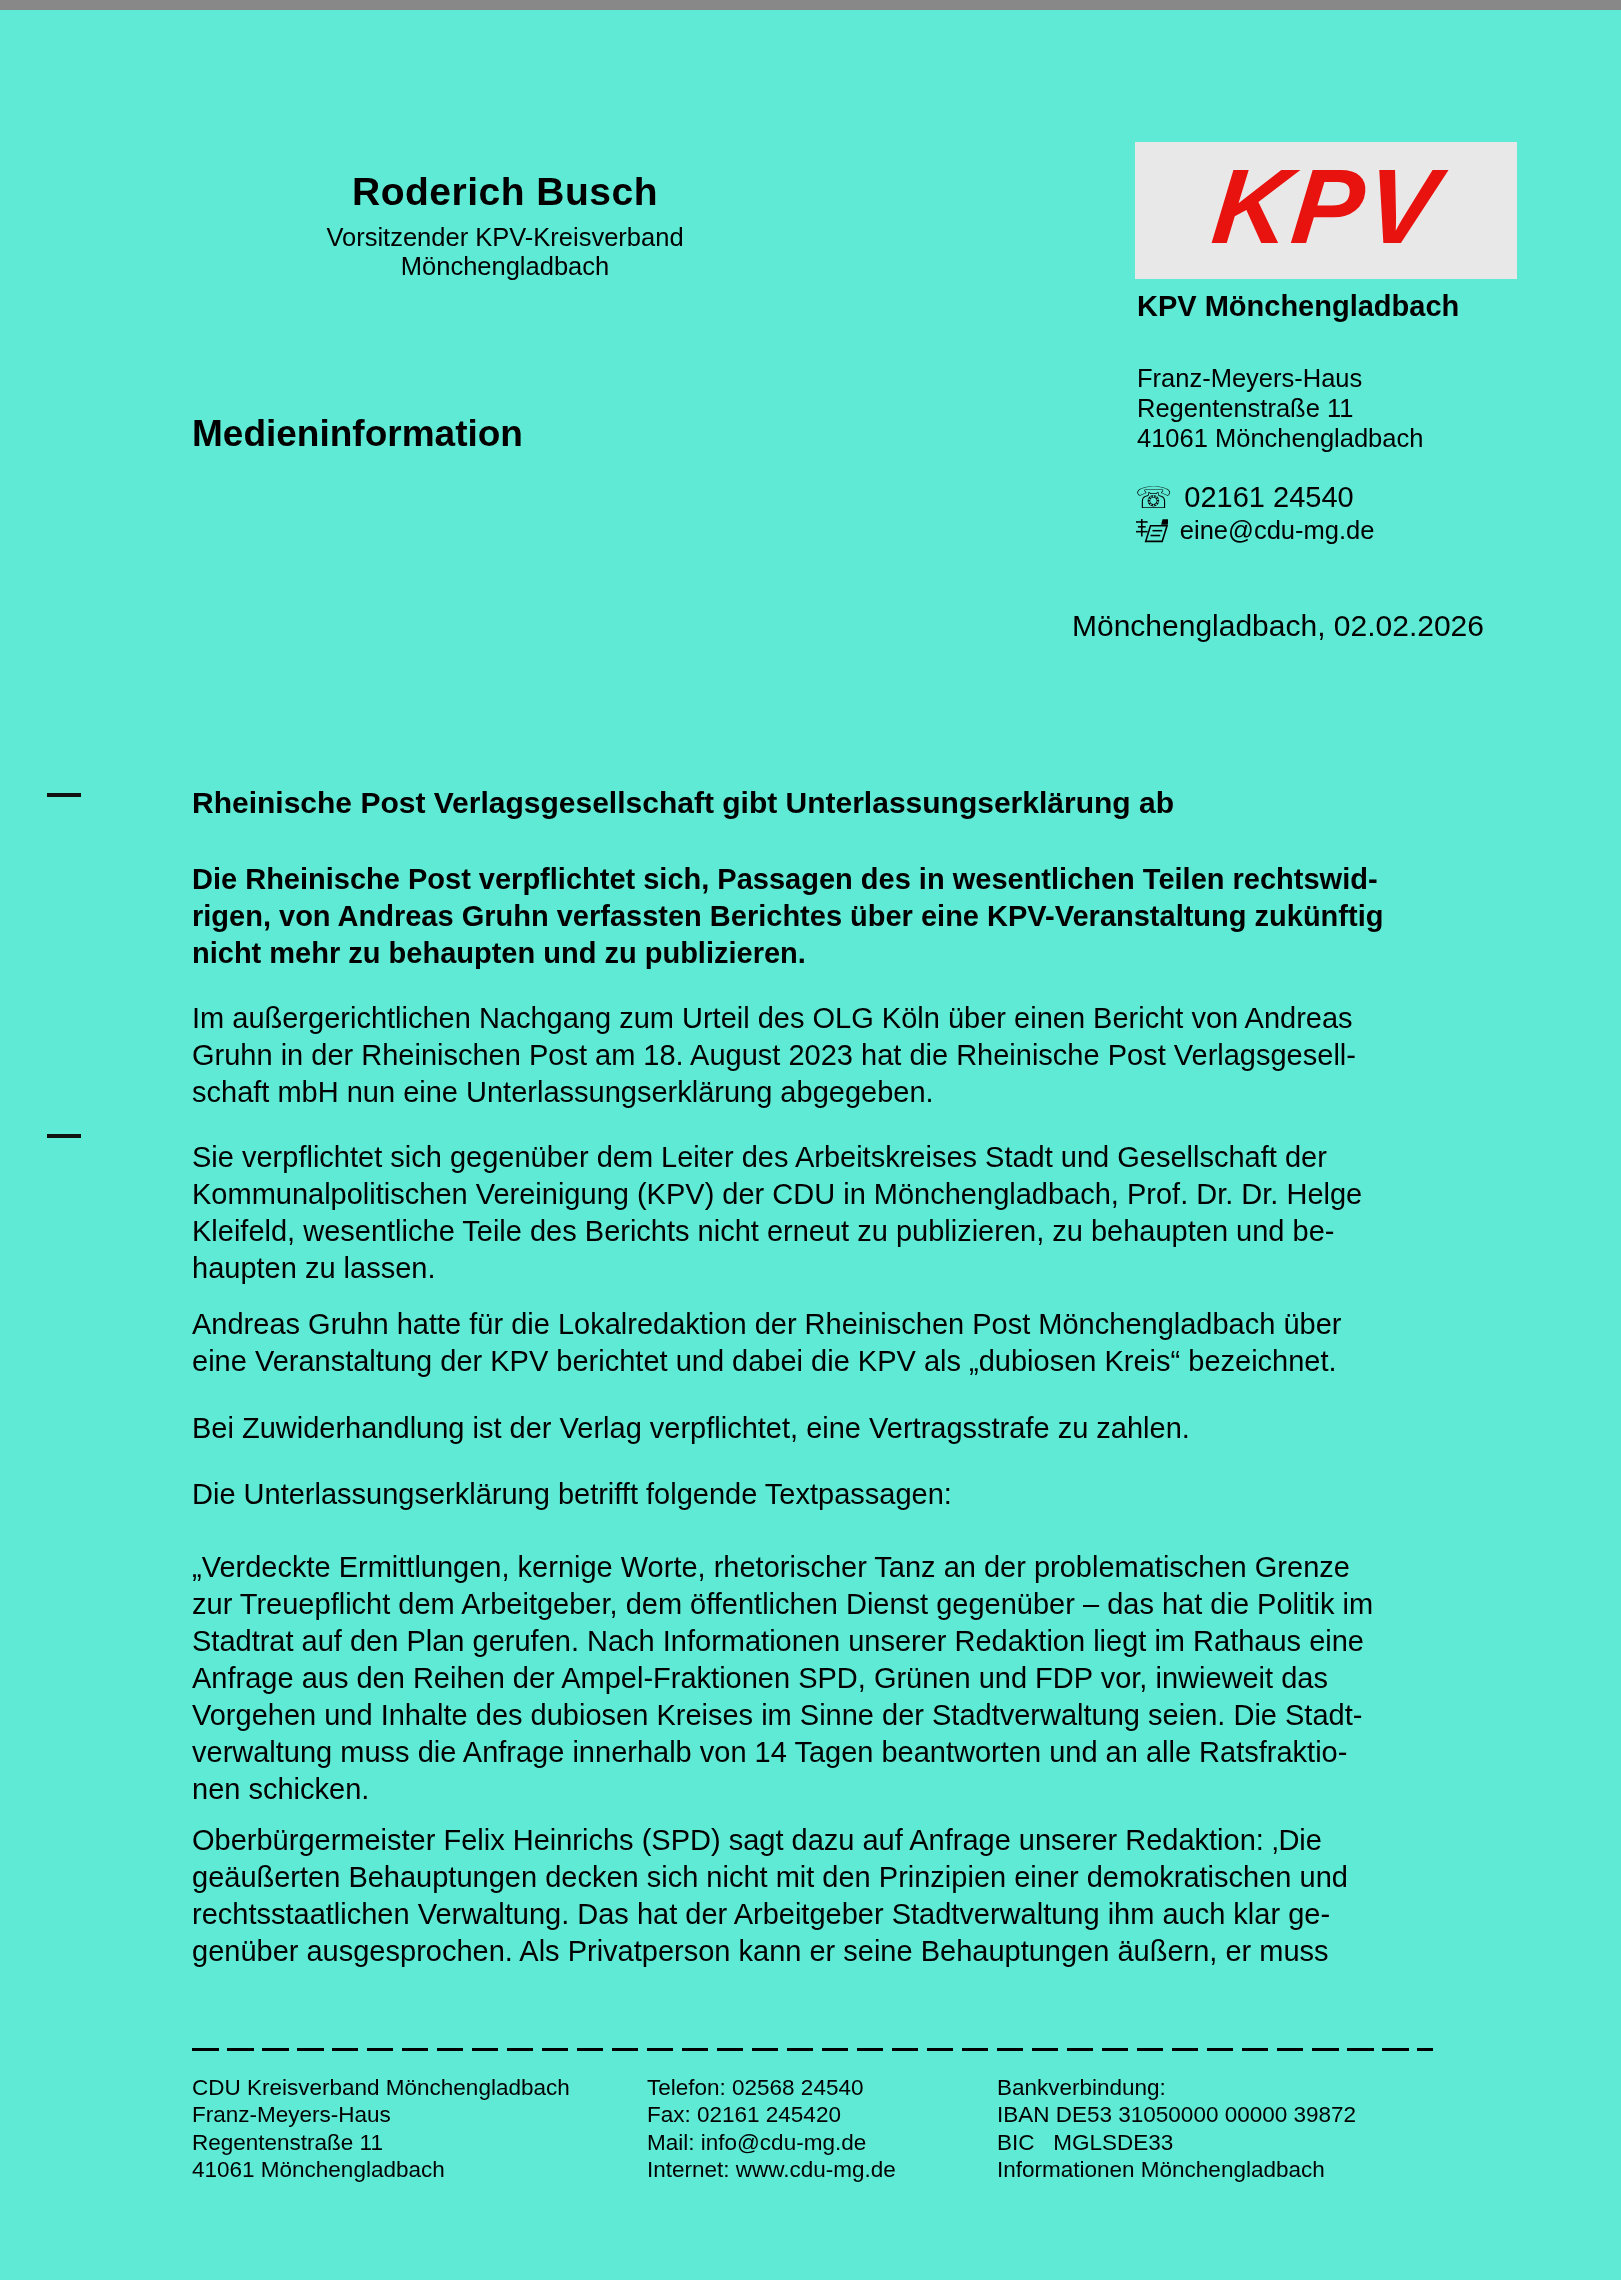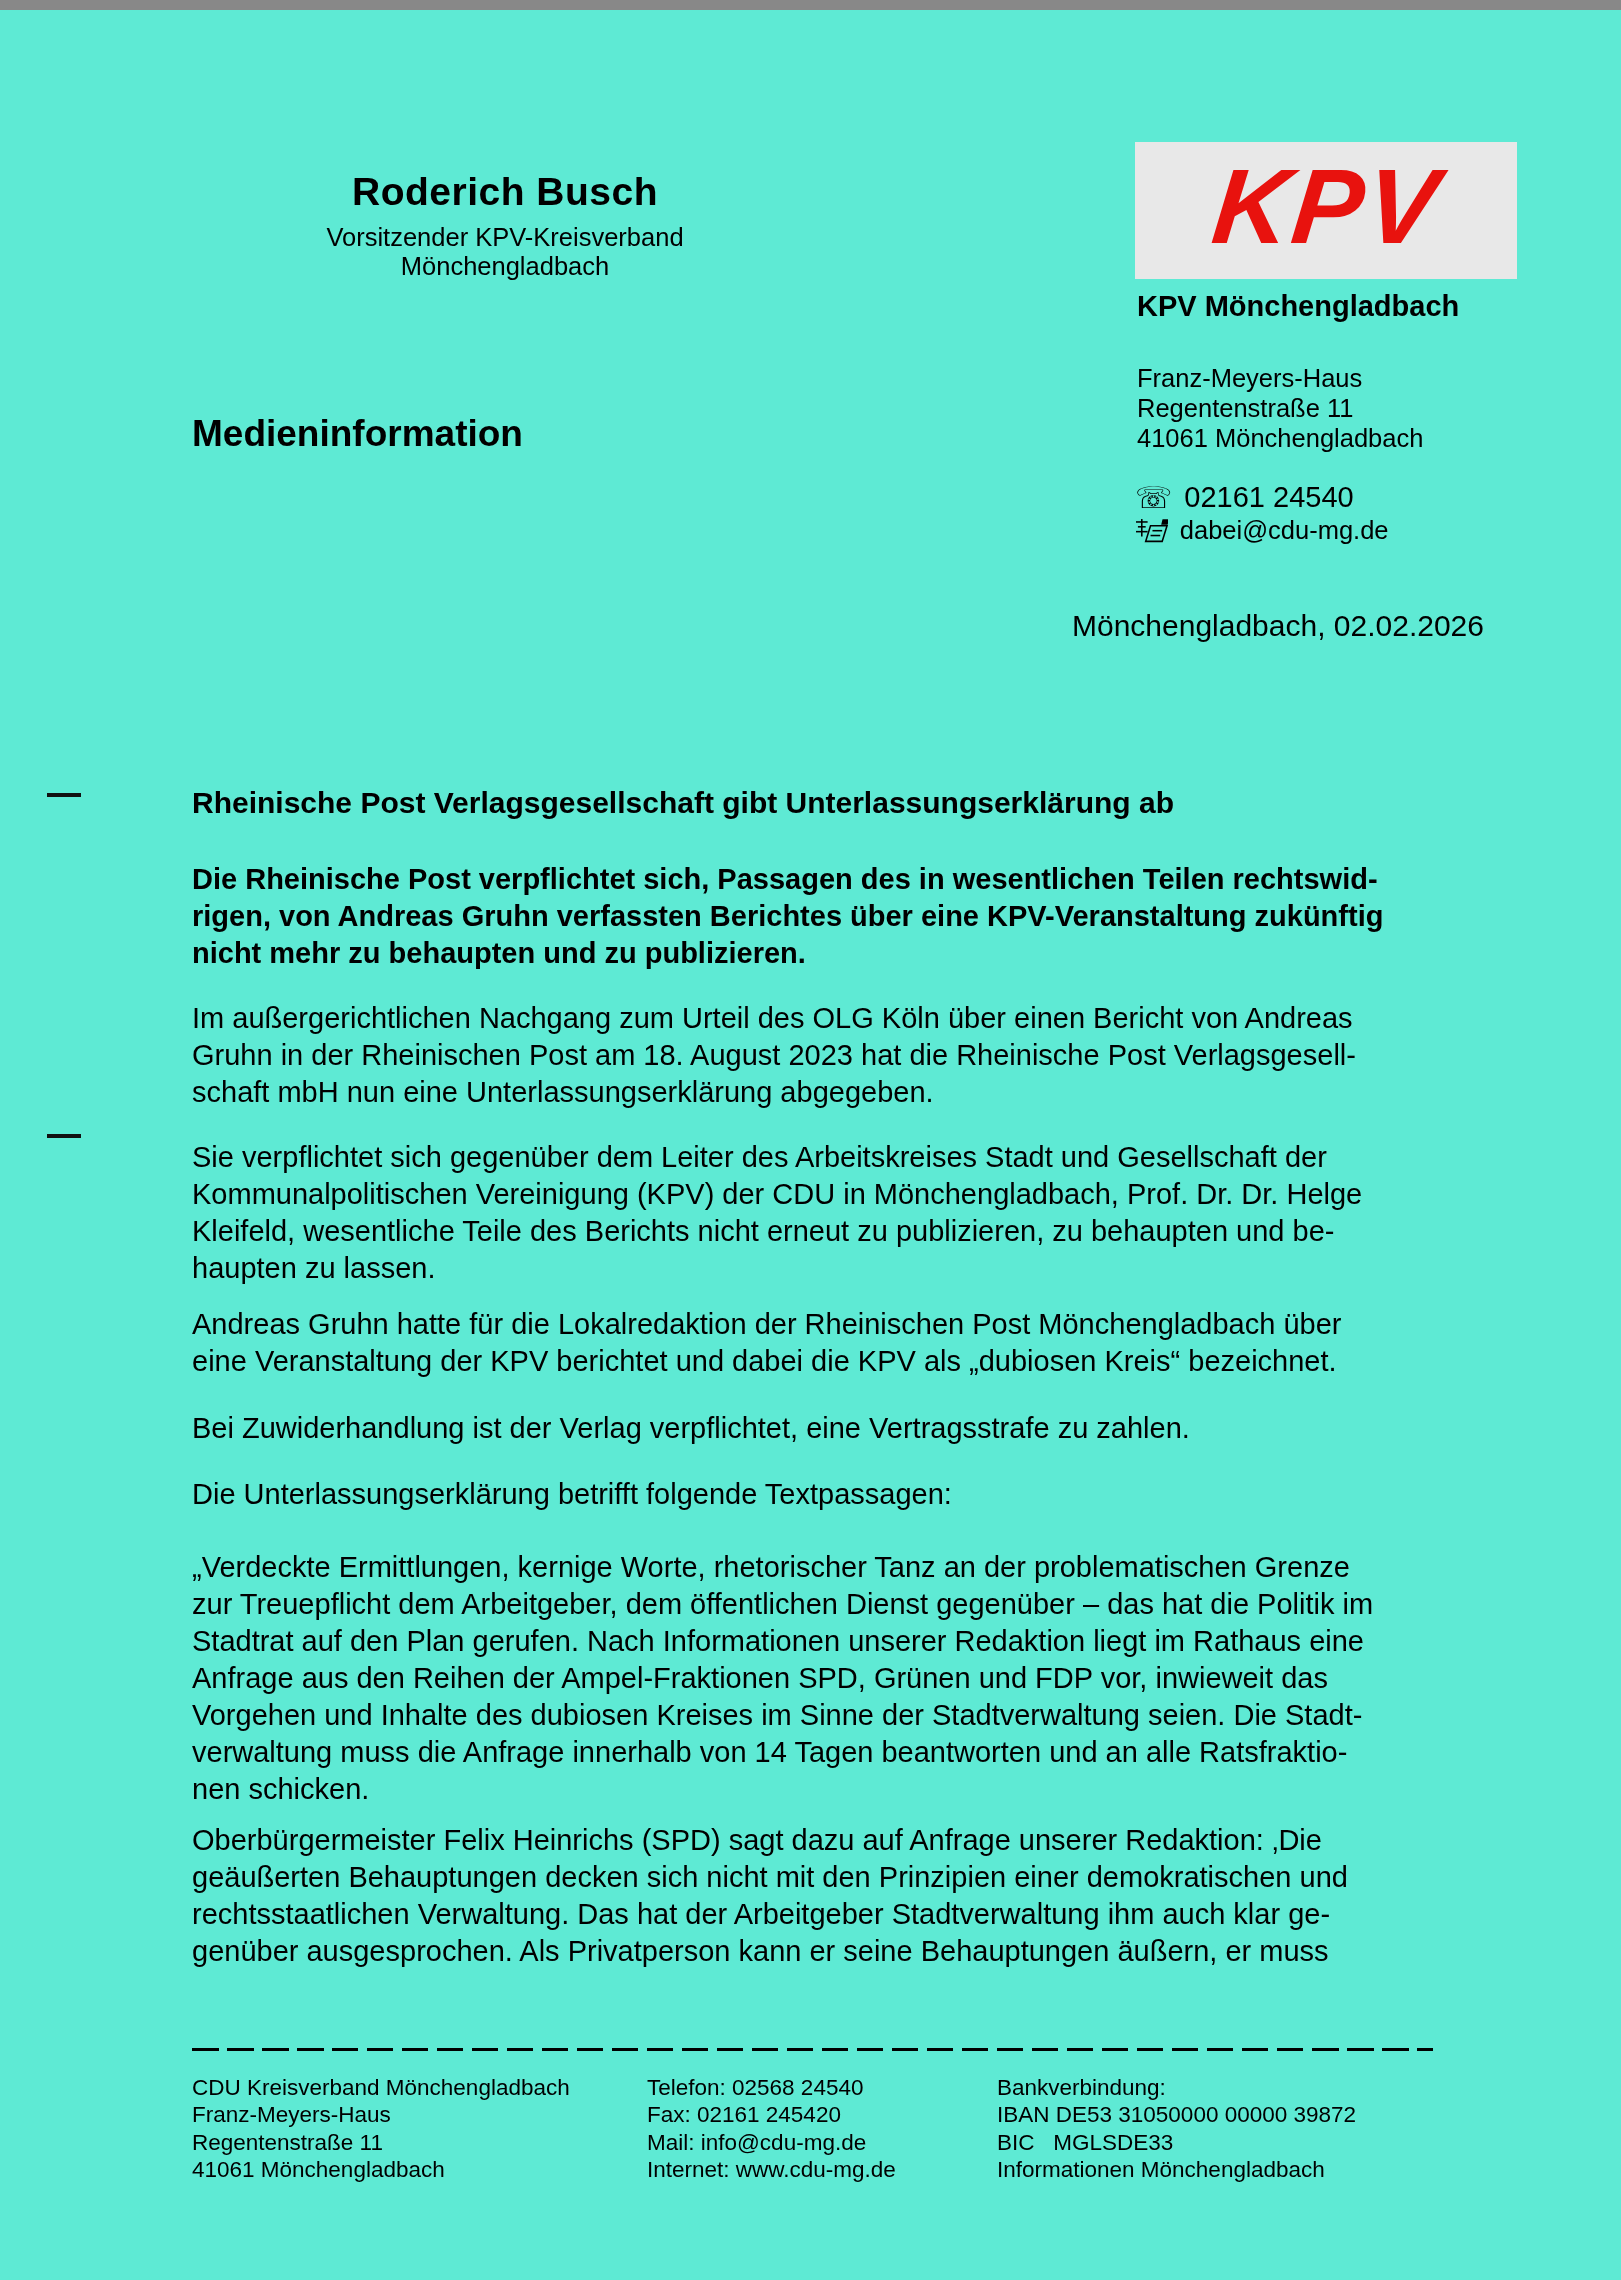--- a/index.html
+++ b/index.html
@@ -110,21 +110,21 @@
         <line x1="7" y1="2" x2="7" y2="20"></line>
         <line x1="1" y1="5" x2="13" y2="5"></line>
         <line x1="3" y1="10" x2="11" y2="10"></line>
         <line x1="1" y1="15" x2="13" y2="15"></line>
         <polygon points="11,25 28,25 33,9 16,9"></polygon>
         <line x1="18" y1="14" x2="28" y2="14"></line>
         <line x1="16" y1="19" x2="26" y2="19"></line>
         <polygon points="29,3 34,3 33,7 28,7" fill="#000"></polygon>
       </svg>
     </span>
-    <span class="contact-text">dabei@cdu-mg.de</span>
+    <span class="contact-text">eine@cdu-mg.de</span>
   </div>
 
   <div class="dateline">Mönchengladbach, 02.02.2026</div>
 
   <h1 class="title">Rheinische Post Verlagsgesellschaft gibt Unterlassungserklärung ab</h1>
 
   <p class="para bold" style="top:851px">Die Rheinische Post verpflichtet sich, Passagen des in wesentlichen Teilen rechtswid-
 rigen, von Andreas Gruhn verfassten Berichtes über eine KPV-Veranstaltung zukünftig
 nicht mehr zu behaupten und zu publizieren.</p>
   <p class="para" style="top:990px">Im außergerichtlichen Nachgang zum Urteil des OLG Köln über einen Bericht von Andreas

